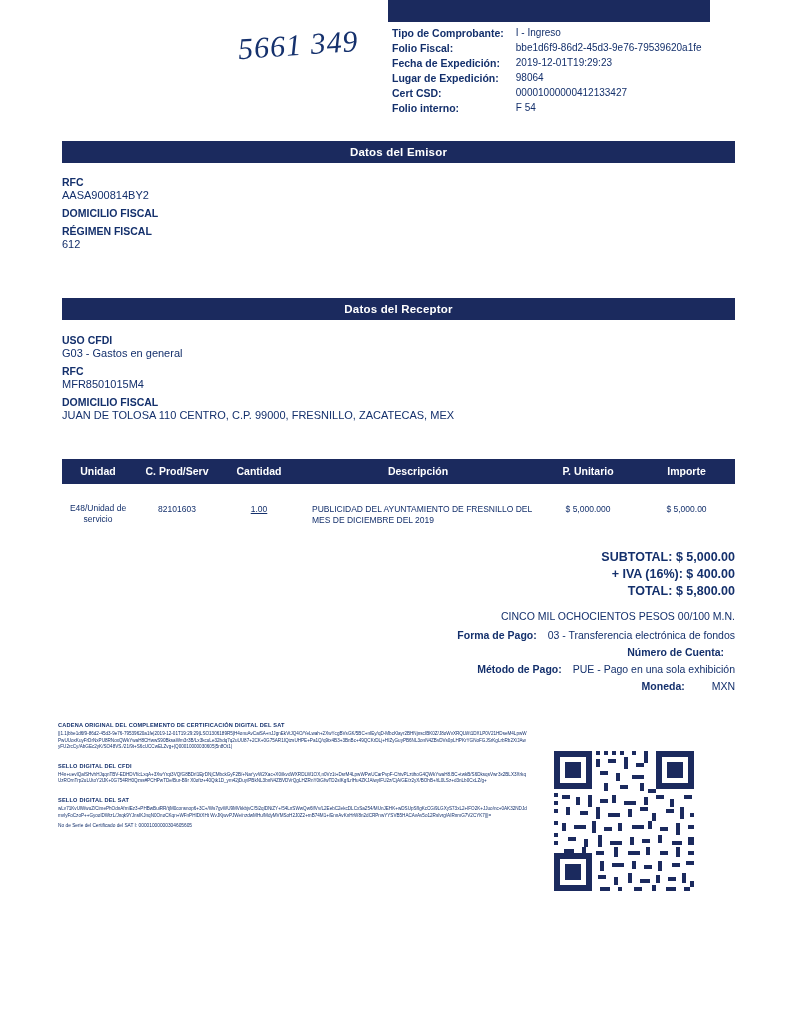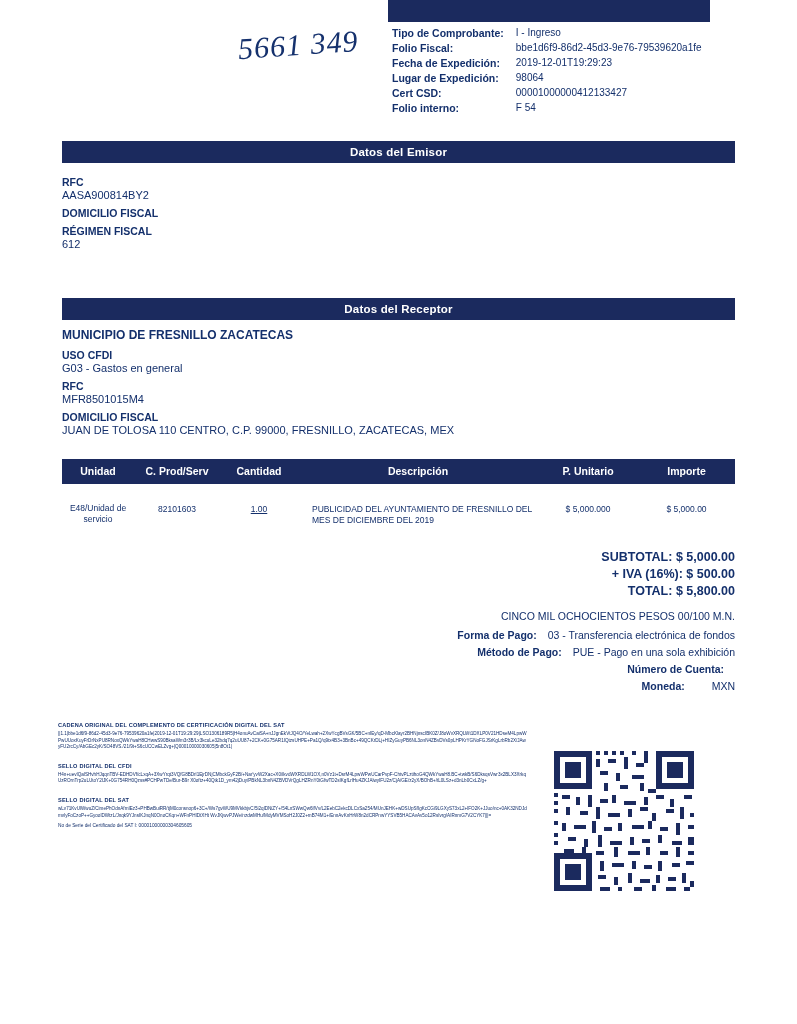--- a/index.html
+++ b/index.html
@@ -271,21 +271,20 @@
   <div class="block" style="top:170px;">
     <div class="field-label">RFC</div>
     <div class="field-value">AASA900814BY2</div>
     <div class="field-label">DOMICILIO FISCAL</div>
     <div class="field-label">RÉGIMEN FISCAL</div>
     <div class="field-value">612</div>
   </div>
 
   <div class="section-bar" id="receptor-bar">Datos del Receptor</div>
   <div class="block" style="top:328px;">
-    <div class="entity-name">MUNICIPIO DE FRESNILLO ZACATECAS</div>
     <div class="field-label">USO CFDI</div>
     <div class="field-value">G03 - Gastos en general</div>
     <div class="field-label">RFC</div>
     <div class="field-value">MFR8501015M4</div>
     <div class="field-label">DOMICILIO FISCAL</div>
     <div class="field-value">JUAN DE TOLOSA 110  CENTRO, C.P. 99000, FRESNILLO, ZACATECAS, MEX</div>
   </div>
 
   <div class="items-header">
     <div class="cell ih-unidad">Unidad</div>
@@ -305,41 +304,41 @@
     <div class="cell ir-importe">$ 5,000.00</div>
   </div>
 
   <div class="totals">
     <div>
       <span>SUBTOTAL:</span>
       <span>$ 5,000.00</span>
     </div>
     <div>
       <span>+ IVA (16%):</span>
-      <span>$ 500.00</span>
+      <span>$ 400.00</span>
     </div>
     <div>
       <span>TOTAL:</span>
       <span>$ 5,800.00</span>
     </div>
   </div>
 
   <div class="payment">
     <div class="row letters">CINCO MIL OCHOCIENTOS PESOS 00/100 M.N.</div>
     <div class="row">
       <span class="lbl">Forma de Pago:</span>
       <span class="val">03 - Transferencia electrónica de fondos</span>
     </div>
     <div class="row">
+      <span class="lbl">Número de Cuenta:</span>
+      <span class="val"></span>
+    </div>
+    <div class="row">
       <span class="lbl">Método de Pago:</span>
       <span class="val">PUE - Pago en una sola exhibición</span>
-    </div>
-    <div class="row">
-      <span class="lbl">Número de Cuenta:</span>
-      <span class="val"></span>
     </div>
     <div class="row">
       <span class="lbl">Moneda:</span>
       <span class="val mono-pad">MXN</span>
     </div>
   </div>
 
   <div class="cert">
     <h4>CADENA ORIGINAL DEL COMPLEMENTO DE CERTIFICACIÓN DIGITAL DEL SAT</h4>
     <p>||1.1|bbe1d6f9-86d2-45d3-9e76-79539620a1fe|2019-12-01T19:29:29|LSO1306189R5|H4onuAvCaiSA+nJJgnEkVtJQ4O/YeLwah+2XwYcgBVsGK/5BC+nIEy/qD-MbcKlayr2BHNjnscIBK0Z/J8oWvXRQLWt1DXLP0V21HDseM4LpwWPwUUoxKuyFrDrNxPU8RNoxQWkYwaH8CHwwS90BksaWm3r3B/Lx3kcuLe32bdq7q2uUU87+2CK+0G75AR1IQtzsUHPE+Pa1Q/q9tx4B3+3BnBc+49QCKrDLj+HIZyGuyPB6NL3onN4ZBvDVs0pLHPKrYGNoFGJSrKgLrbRb2X/JAwyFU2rcCy/AbGEc2yK/SO48VS./21/9t+S6cUCCwELZvg+|Q00010000030605|5n8Ot1|</p>

